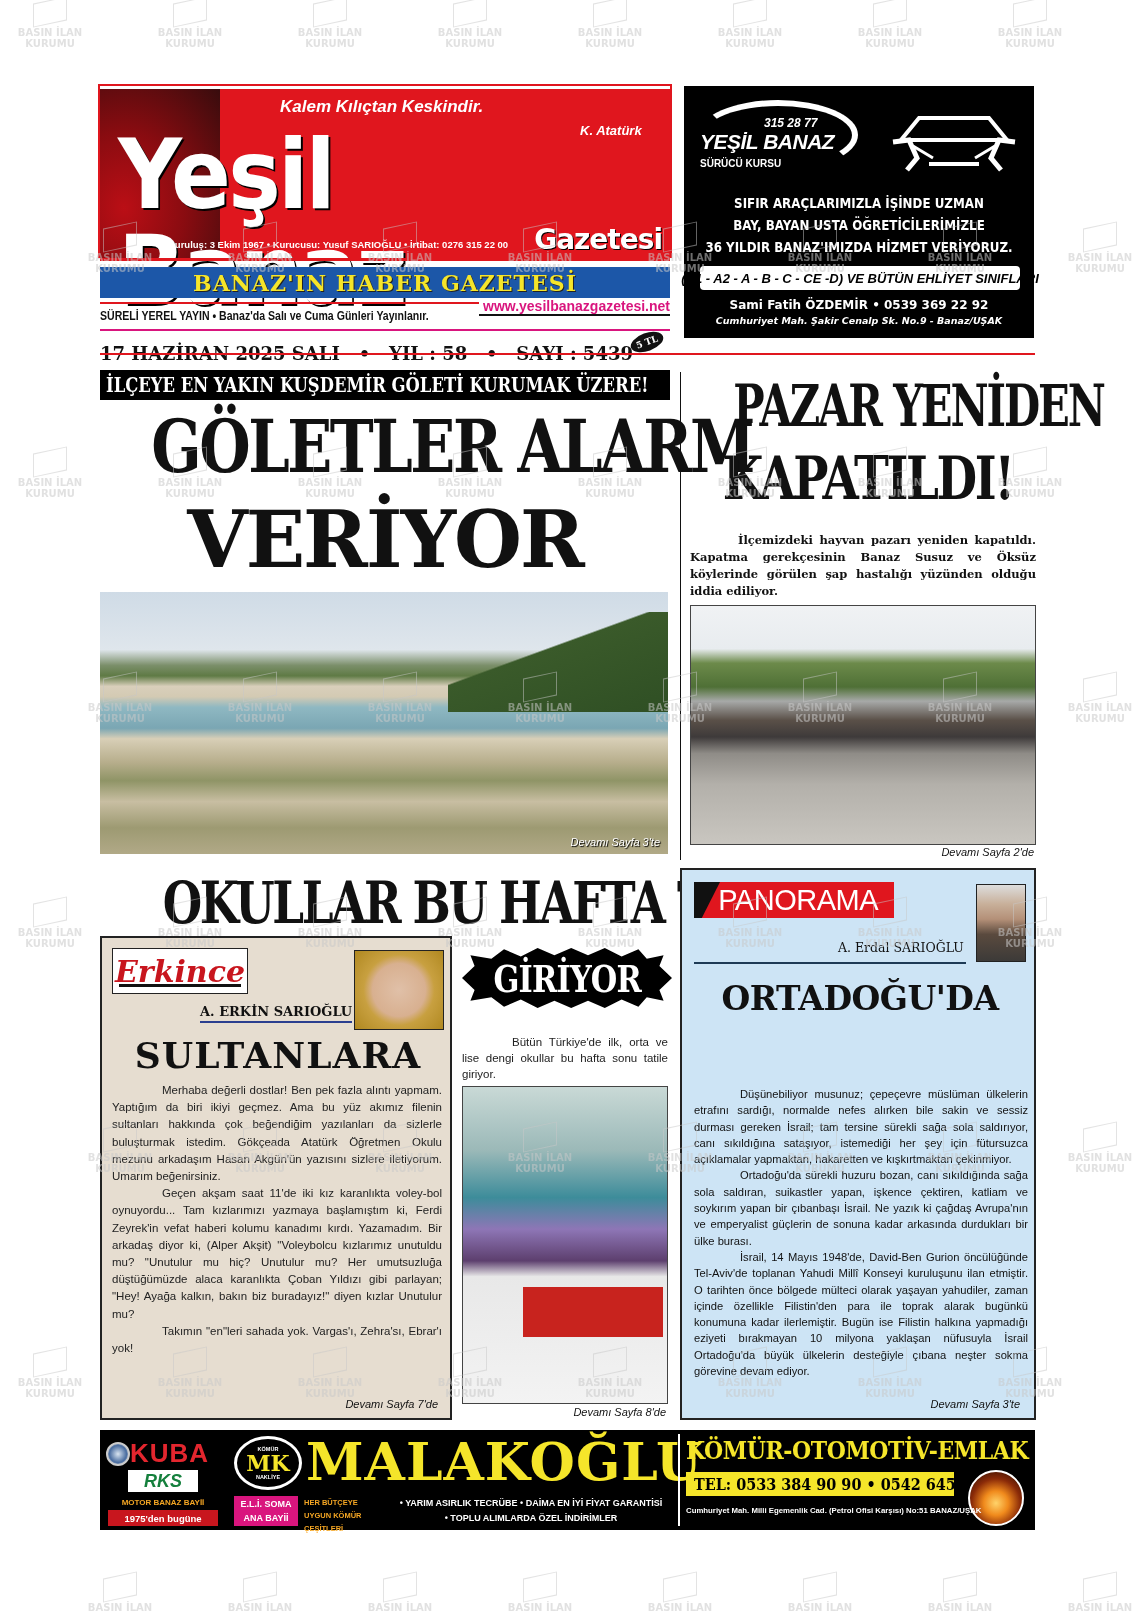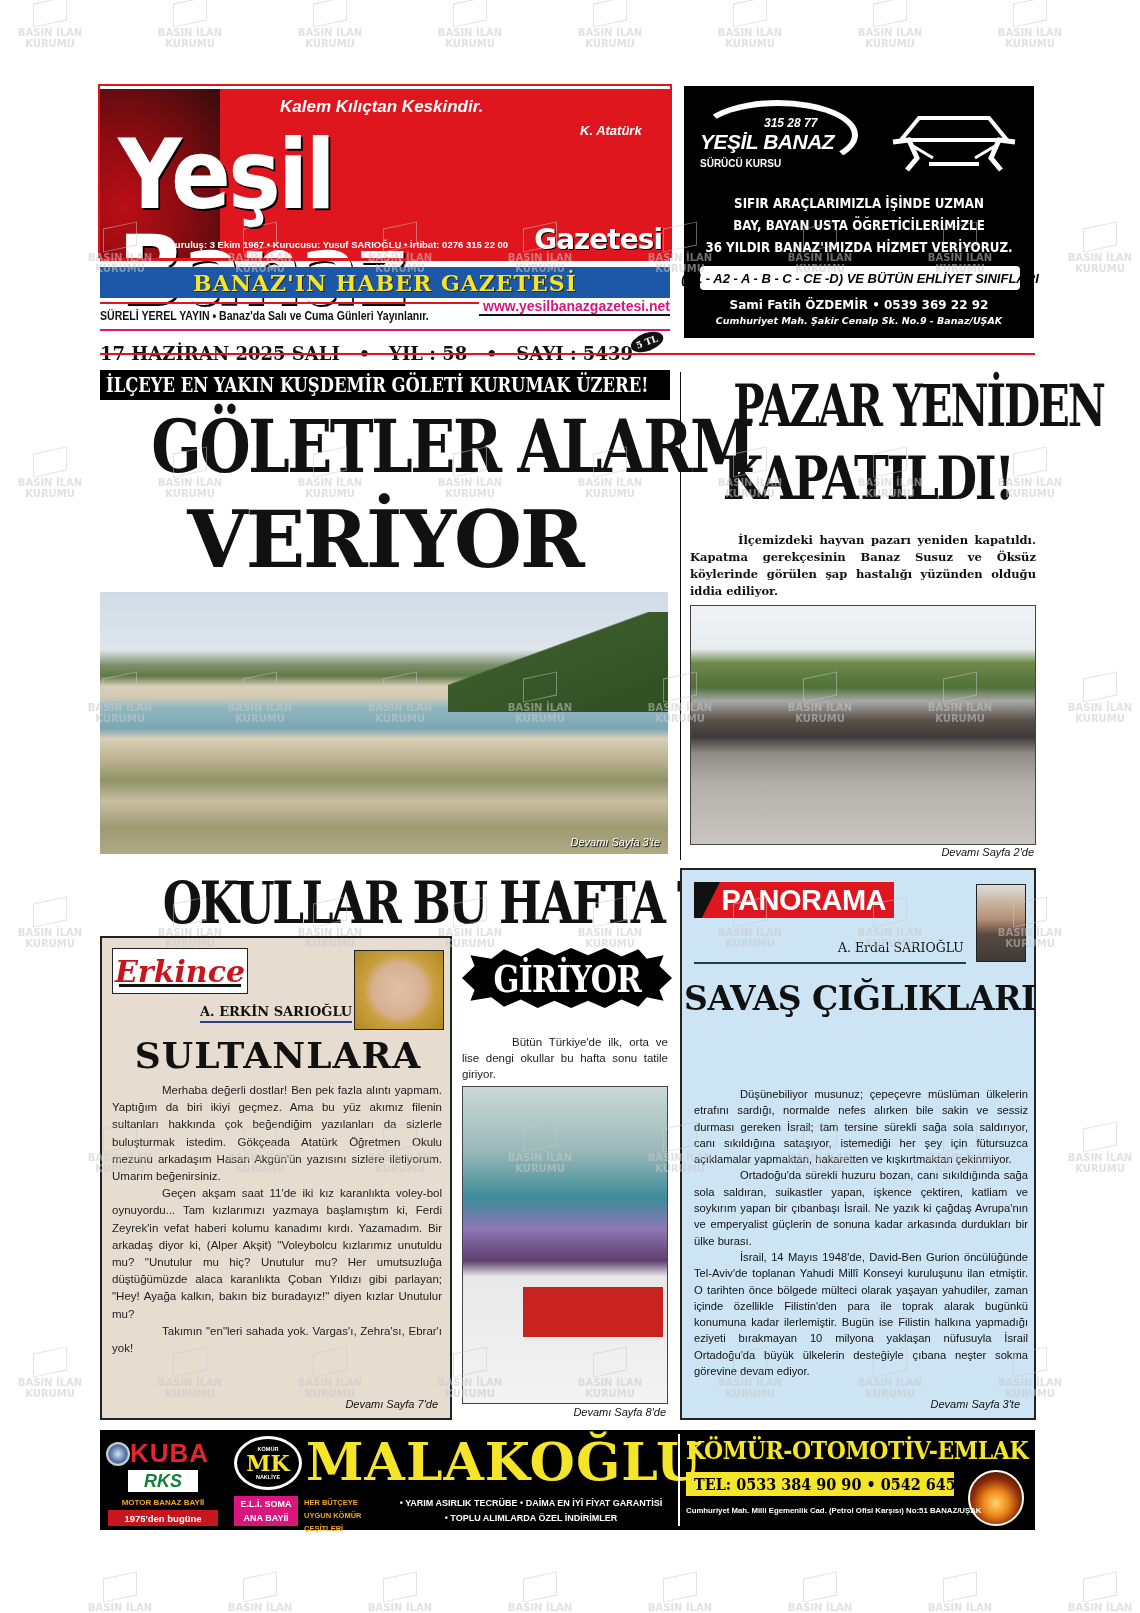--- a/index.html
+++ b/index.html
@@ -99,22 +99,22 @@
                background: radial-gradient(circle at 50% 50%, #e0c0a8 0%, #d8b090 45%, #c8a040 60%, #b08820 100%); }
   .erk-author { position: absolute; left: 98px; top: 66px; font-family: "DejaVu Serif", serif; font-weight: bold; font-size: 13px; border-bottom: 2px solid #2b3f8f; padding-bottom: 2px; }
   .erk-title { position: absolute; left: 0; top: 96px; width: 352px; text-align: center; font-family: "DejaVu Serif", serif; font-weight: bold; font-size: 36px; letter-spacing: 1px; }
   .erk-body { position: absolute; left: 10px; top: 144px; width: 330px; font-size: 11.5px; line-height: 17.2px; text-align: justify; color: #222; }
   .erk-body p { text-indent: 50px; }
   .erk-body p.caps { letter-spacing: 4px; }
   .erk-cont { position: absolute; right: 12px; bottom: 8px; font-style: italic; font-size: 11px; }
 
   
   .col-panorama { left: 680px; top: 868px; width: 356px; height: 552px; background: #cde4f5; border: 2px solid #222; }
-  .pano-label { position: absolute; left: 12px; top: 12px; width: 200px; height: 36px; background: #e0161e; color: #fff; font-size: 29px; font-weight: bold;
-                display: flex; align-items: center; justify-content: flex-end; padding-right: 8px; letter-spacing: -0.5px; }
+  .pano-label { position: absolute; left: 12px; top: 12px; width: 200px; height: 36px; background: #e0161e; color: #fff; font-size: 29px; font-weight: normal;
+                display: flex; align-items: center; justify-content: flex-end; padding-right: 16px; letter-spacing: -0.5px; }
   .pano-label .wedge { position: absolute; left: 0; top: 0; width: 26px; height: 36px; background: #111; clip-path: polygon(0 0, 100% 0, 30% 100%, 0 100%); }
   .pano-photo { position: absolute; left: 294px; top: 14px; width: 50px; height: 78px; border: 1px solid #222;
                 background: linear-gradient(180deg, #ddd 0%, #c8b09a 25%, #b49078 45%, #5a4a3e 65%, #3c3a38 100%); }
   .pano-author { position: absolute; left: 156px; top: 70px; font-family: "DejaVu Serif", serif; font-size: 12.5px; }
   .pano-rule { position: absolute; left: 12px; top: 92px; width: 272px; height: 2px; background: #1e3a55; }
   .pano-title { position: absolute; left: 0; top: 104px; width: 356px; text-align: center; font-family: "DejaVu Serif", serif; font-weight: bold; font-size: 33px; line-height: 50px; letter-spacing: -0.5px; }
   .pano-body { position: absolute; left: 12px; top: 216px; width: 334px; font-size: 11.2px; line-height: 16.3px; text-align: justify; color: #111; }
   .pano-body p { text-indent: 46px; }
   .pano-cont { position: absolute; right: 14px; bottom: 8px; font-style: italic; font-size: 11px; }
 
@@ -241,21 +241,21 @@
 
 <div class="abs col-panorama">
   <div class="pano-label">
     <div class="wedge"></div>
     <span>PANORAMA</span>
   </div>
   <div class="pano-photo"></div>
   <div class="pano-author">A. Erdal SARIOĞLU</div>
   <div class="pano-rule"></div>
   <div class="pano-title">
-    <div>SAVAŞ ÇIĞLIKLARI</div>
+    <div>ORTADOĞU'DA</div>
   </div>
   <div class="pano-body">
     <p>Düşünebiliyor musunuz; çepeçevre müslüman ülkelerin etrafını sardığı, normalde nefes alırken bile sakin ve sessiz durması gereken İsrail; tam tersine sürekli sağa sola saldırıyor, canı sıkıldığına sataşıyor, istemediği her şey için fütursuzca açıklamalar yapmaktan, hakaretten ve kışkırtmaktan çekinmiyor.</p>
     <p>Ortadoğu'da sürekli huzuru bozan, canı sıkıldığında sağa sola saldıran, suikastler yapan, işkence çektiren, katliam ve soykırım yapan bir çıbanbaşı İsrail. Ne yazık ki çağdaş Avrupa'nın ve emperyalist güçlerin de sonuna kadar arkasında durdukları bir ülke burası.</p>
     <p>İsrail, 14 Mayıs 1948'de, David-Ben Gurion öncülüğünde Tel-Aviv'de toplanan Yahudi Millî Konseyi kuruluşunu ilan etmiştir. O tarihten önce bölgede mülteci olarak yaşayan yahudiler, zaman içinde özellikle Filistin'den para ile toprak alarak bugünkü konumuna kadar ilerlemiştir. Bugün ise Filistin halkına yapmadığı eziyeti bırakmayan 10 milyona yaklaşan nüfusuyla İsrail Ortadoğu'da büyük ülkelerin desteğiyle çıbana neşter sokma görevine devam ediyor.</p>
   </div>
   <div class="pano-cont">Devamı Sayfa 3'te</div>
 </div>
 
 <div class="abs ad-bottom">

